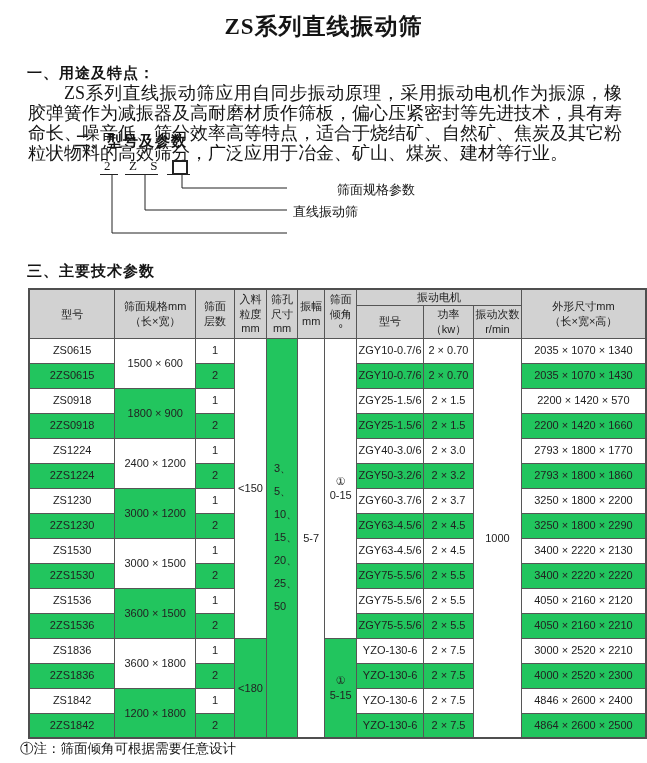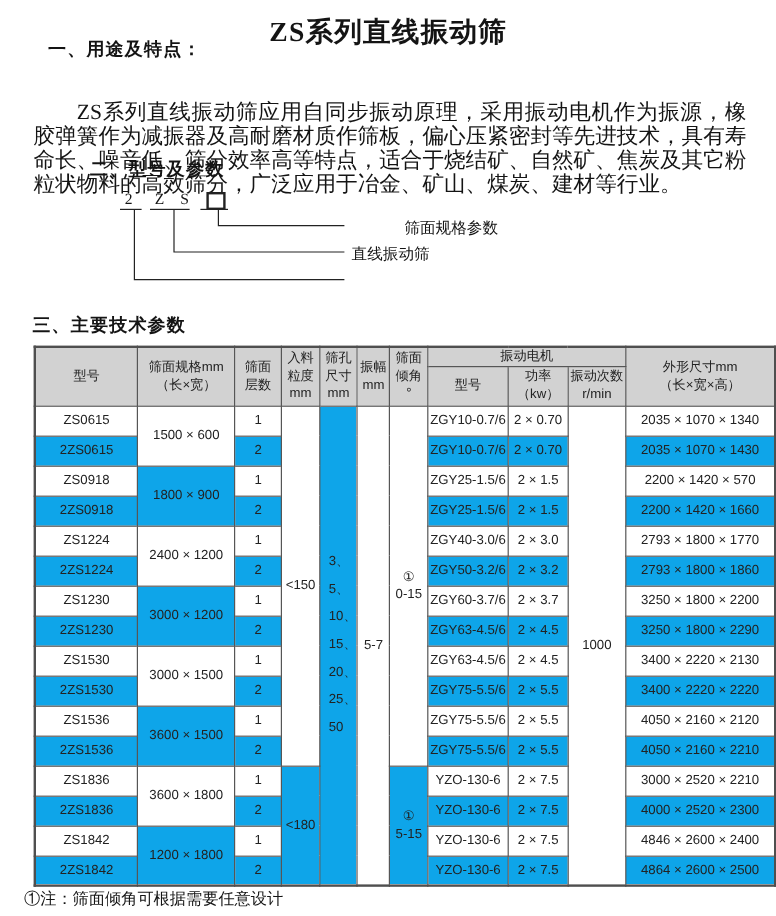--- a/index.html
+++ b/index.html
@@ -8,21 +8,21 @@
     font-family:"Liberation Serif",serif;color:#141414;overflow:hidden;
   }
   .title{
     position:absolute;top:11px;left:0;width:647px;text-align:center;
     font-size:23px;font-weight:bold;letter-spacing:1px;
   }
   .sect-h{
     position:absolute;left:27px;font-size:15px;font-weight:bold;
     font-family:"Liberation Sans",sans-serif;letter-spacing:1px;
   }
-  #h-usage{top:32px;margin-left:13px;}
+  #h-usage{top:64px;}
   #h-model{top:132px;margin-left:48px;}
   #h-params{top:262px;}
   .para{
     position:absolute;top:83px;left:28px;width:594px;
     font-size:18px;line-height:20px;text-align:justify;text-indent:2em;
   }
   .diagram{position:absolute;top:156px;left:0;width:647px;height:106px;}
   .code{position:absolute;font-size:13px;font-family:"Liberation Serif",serif;}
   #code-digit{left:104px;top:2px;}
   #code-letters{left:129px;top:2px;letter-spacing:5px;}
@@ -42,21 +42,21 @@
     border:2px solid #4f4f4f;
   }
   td,th{
     border:1px solid #565656;text-align:center;padding:0;
     font-weight:normal;line-height:1.3;overflow:hidden;
   }
   thead th{background:#d2d2d2;}
   thead tr.tr-group{height:16px;}
   thead tr.tr-sub{height:33px;}
   tbody tr{height:25px;}
-  .g{background:#0ea5e9;}
+  .g{background:#22c55e;}
   .pre{white-space:pre-line;}
   .ap{text-align:left;padding-left:7px;line-height:23px;font-size:11px;}
   .note{
     position:absolute;top:740px;left:20px;font-size:13.5px;
     font-family:"Liberation Serif",serif;
   }
 </style>
 </head>
 <body>
 

